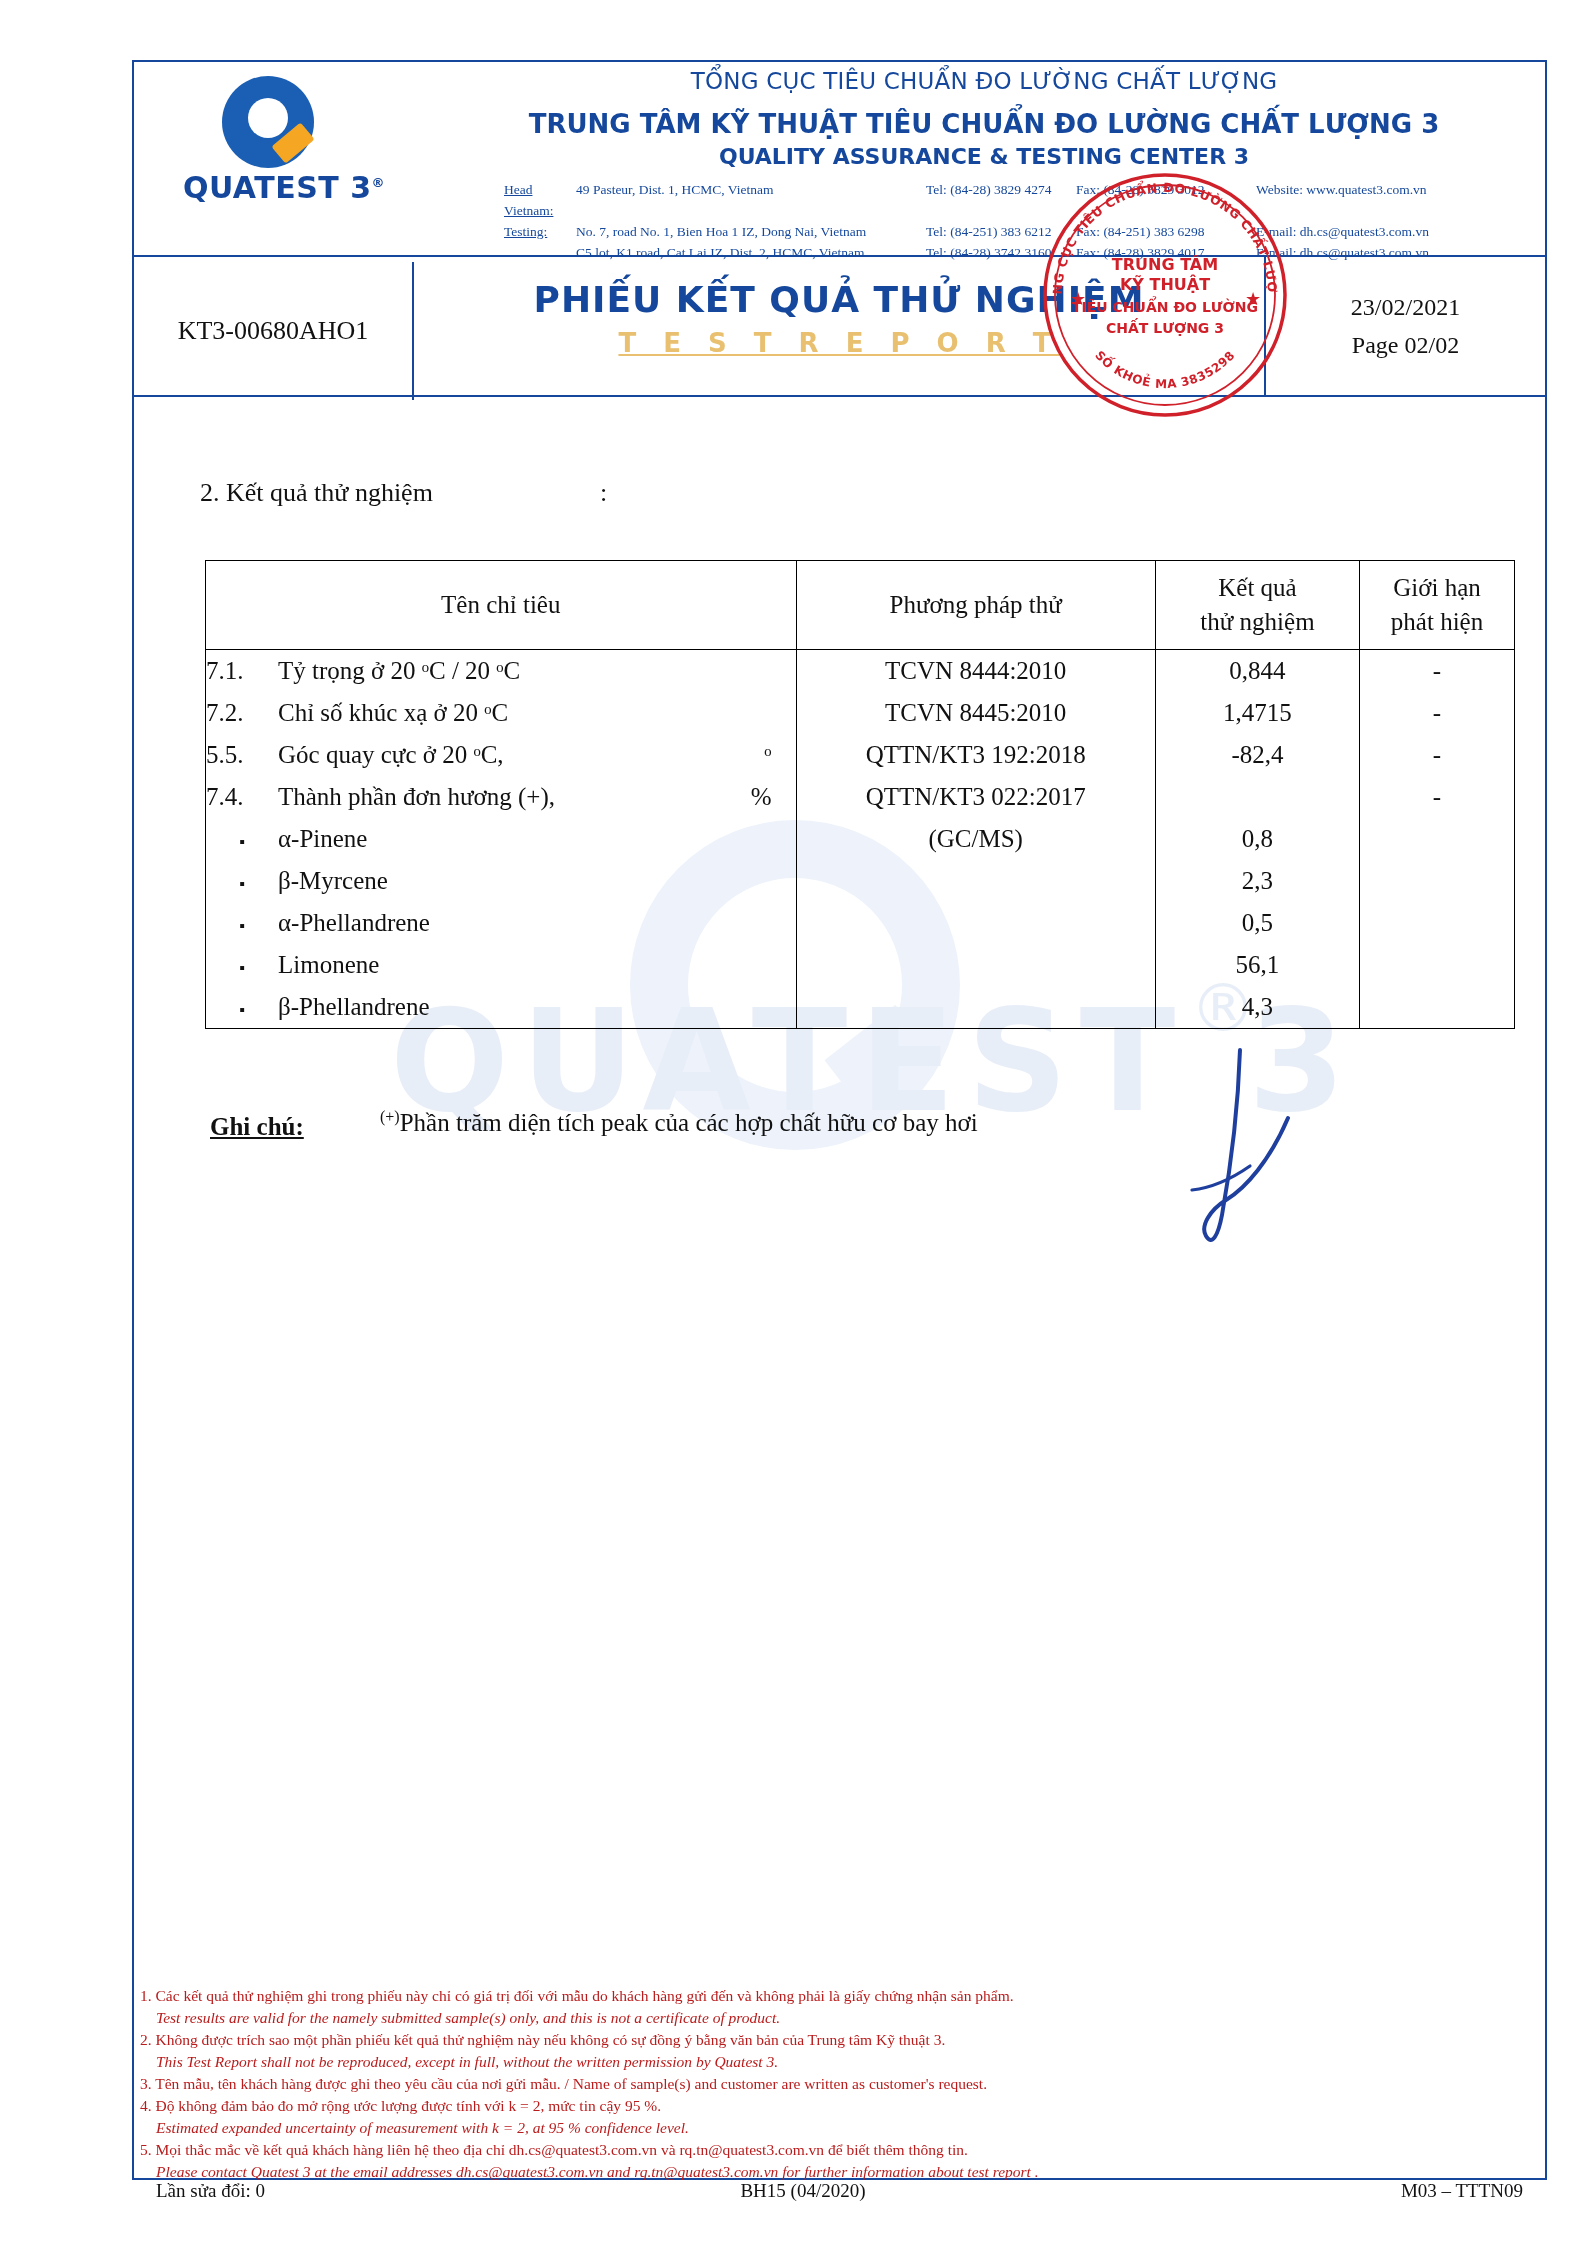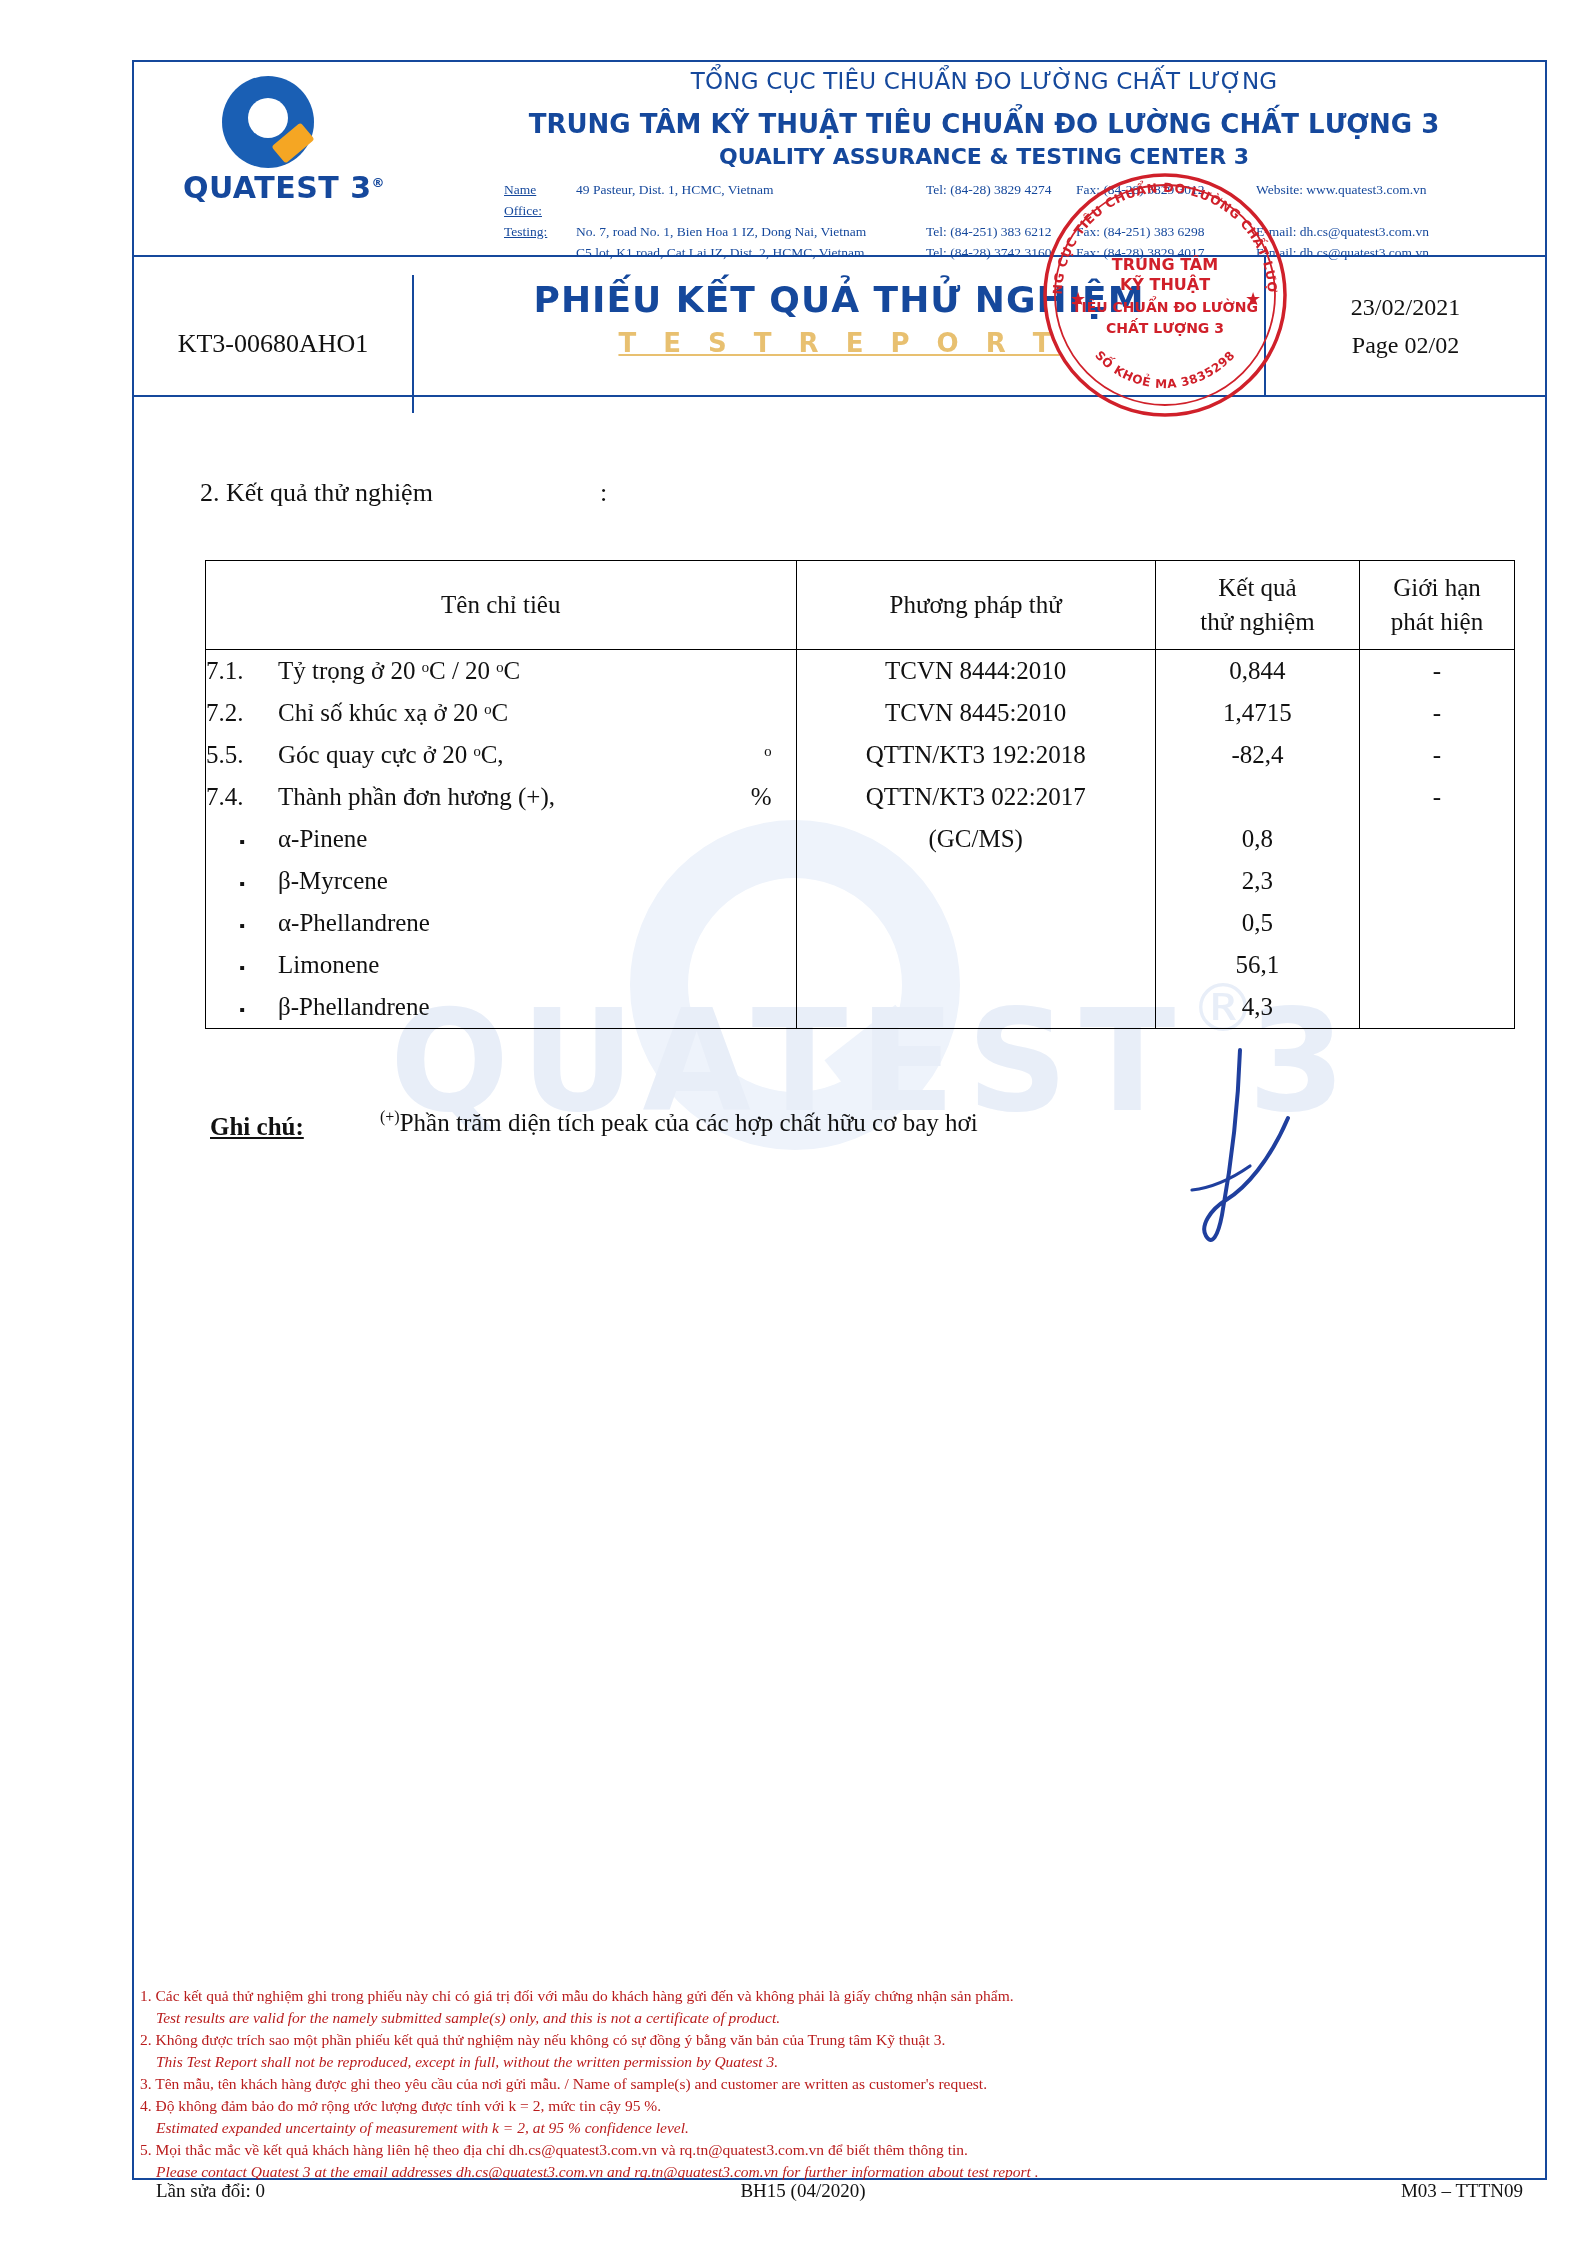--- a/index.html
+++ b/index.html
@@ -186,21 +186,21 @@
     left: 134px;
     top: 257px;
     width: 1411px;
     height: 140px;
     border-bottom: 2px solid #15489c;
     box-sizing: border-box;
     z-index: 2;
   }
   .code-cell {
     position: absolute;
-    left: 0; top: 18px;
+    left: 0; top: 5px;
     width: 280px;
     height: 138px;
     border-right: 2px solid #15489c;
     box-sizing: border-box;
     display: flex;
     align-items: center;
     justify-content: center;
     font-size: 26px;
     color: #111;
   }
@@ -383,21 +383,21 @@
     </div>
 
     <div class="org-lines">
       <div class="org-l1">TỔNG CỤC TIÊU CHUẨN ĐO LƯỜNG CHẤT LƯỢNG</div>
       <div class="org-l2">TRUNG TÂM KỸ THUẬT TIÊU CHUẨN ĐO LƯỜNG CHẤT LƯỢNG 3</div>
       <div class="org-l3">QUALITY ASSURANCE &amp; TESTING CENTER 3</div>
     </div>
 
     <div class="contact">
       <div class="row">
-        <div class="c1 u">Name Office:</div>
+        <div class="c1 u">Head Vietnam:</div>
         <div class="c2">49 Pasteur, Dist. 1, HCMC, Vietnam</div>
         <div class="c3">Tel: (84-28)   3829 4274</div>
         <div class="c4">Fax:  (84-28)  3829 3012</div>
         <div class="c5">Website: www.quatest3.com.vn</div>
       </div>
       <div class="row">
         <div class="c1 u">Testing:</div>
         <div class="c2">No. 7, road No. 1, Bien Hoa 1 IZ, Dong Nai, Vietnam</div>
         <div class="c3">Tel: (84-251)   383 6212</div>
         <div class="c4">Fax: (84-251)  383 6298</div>

